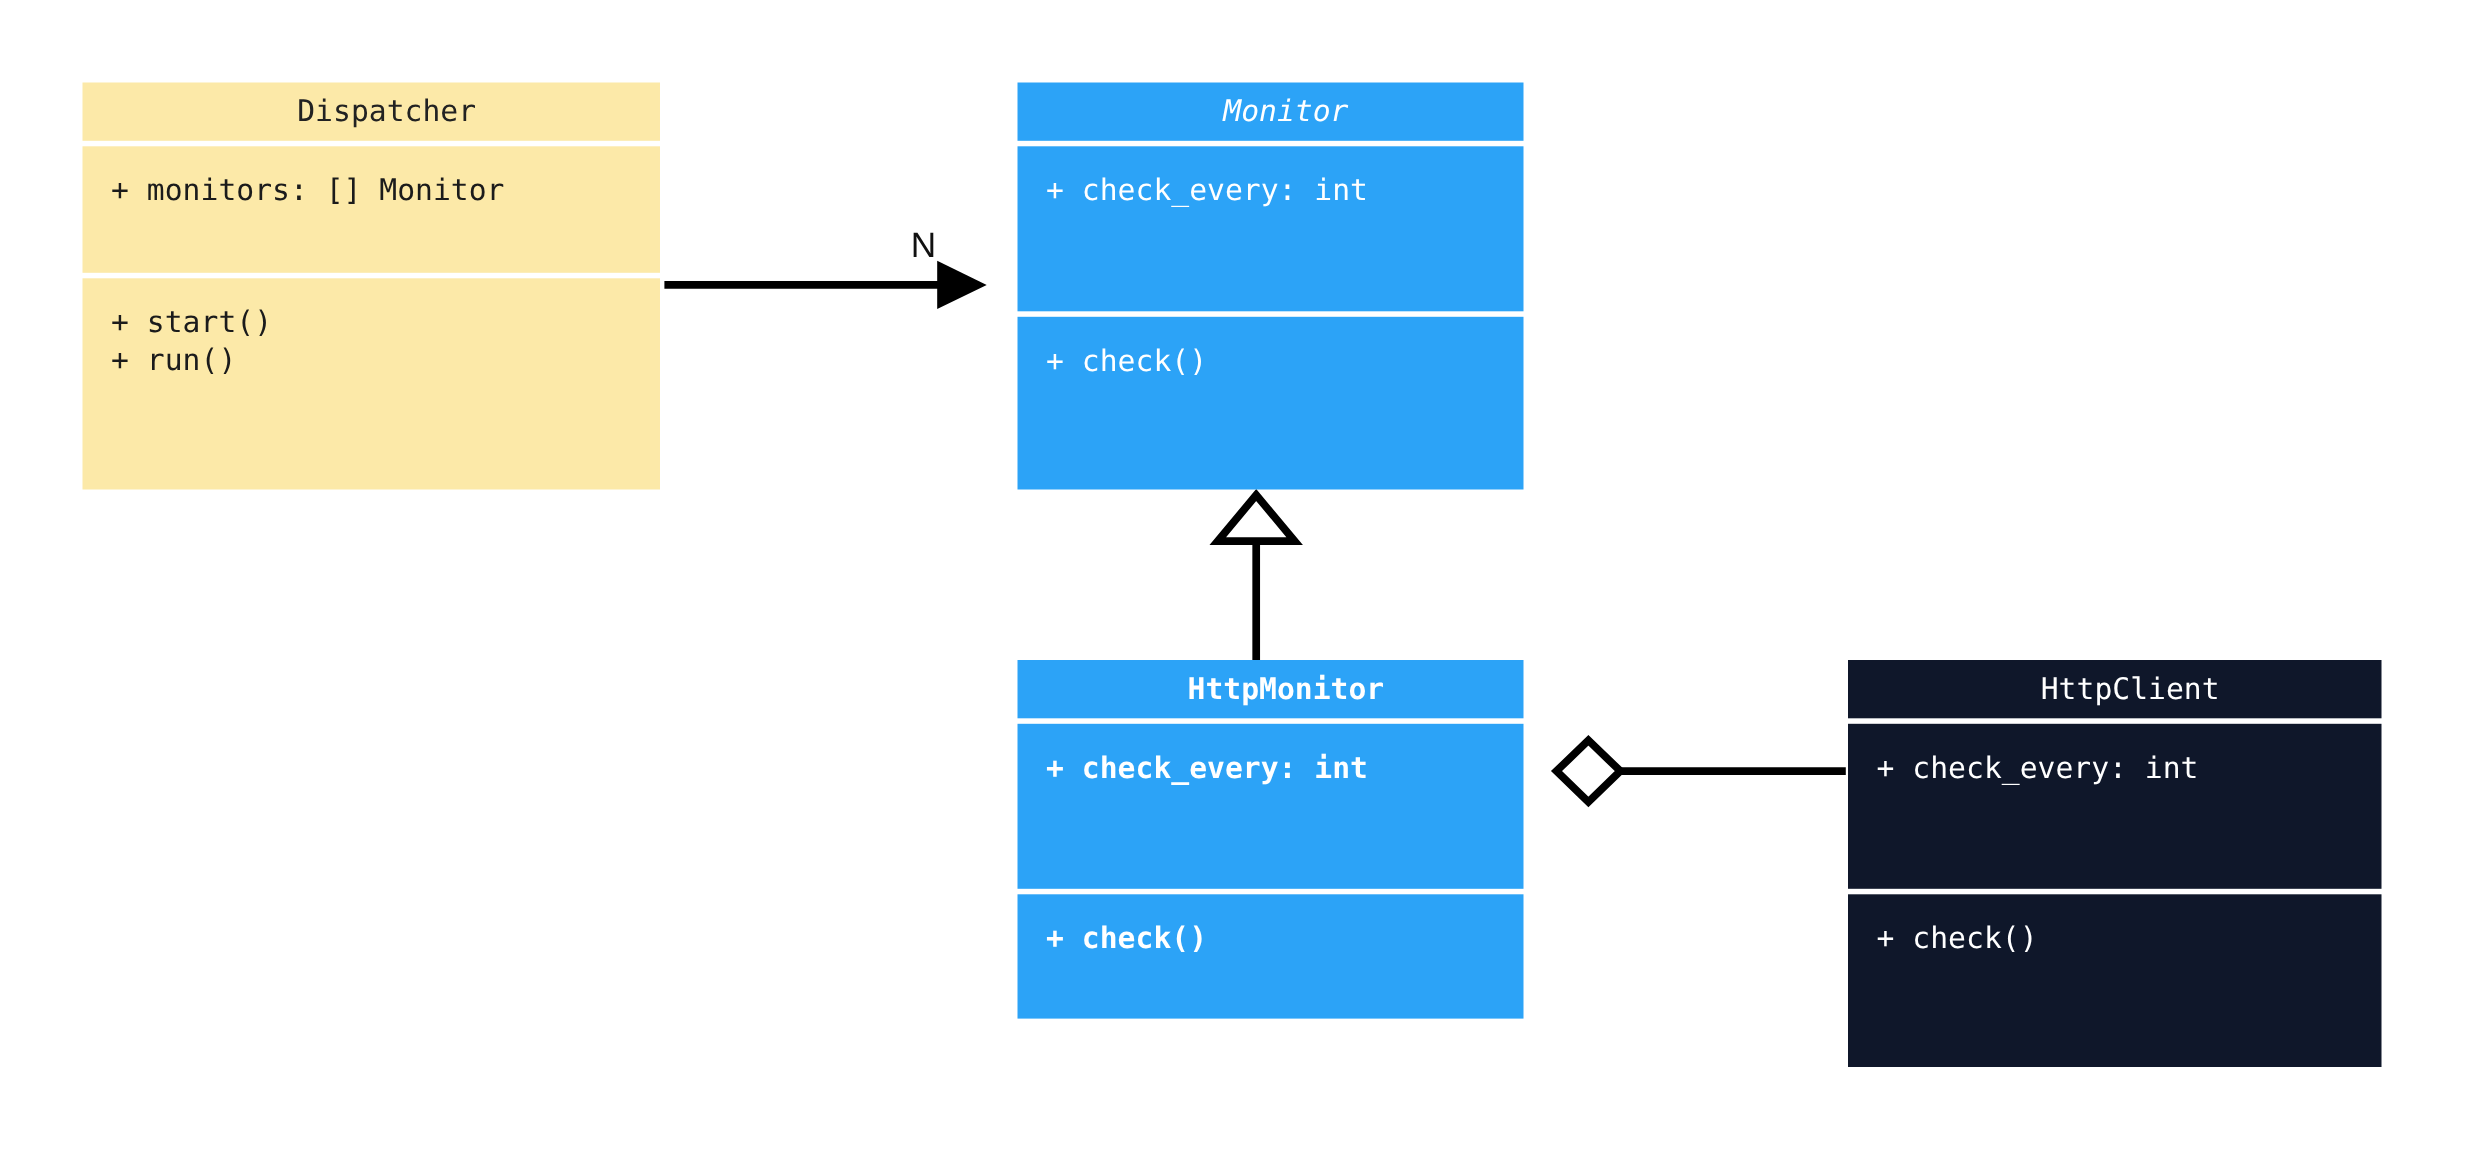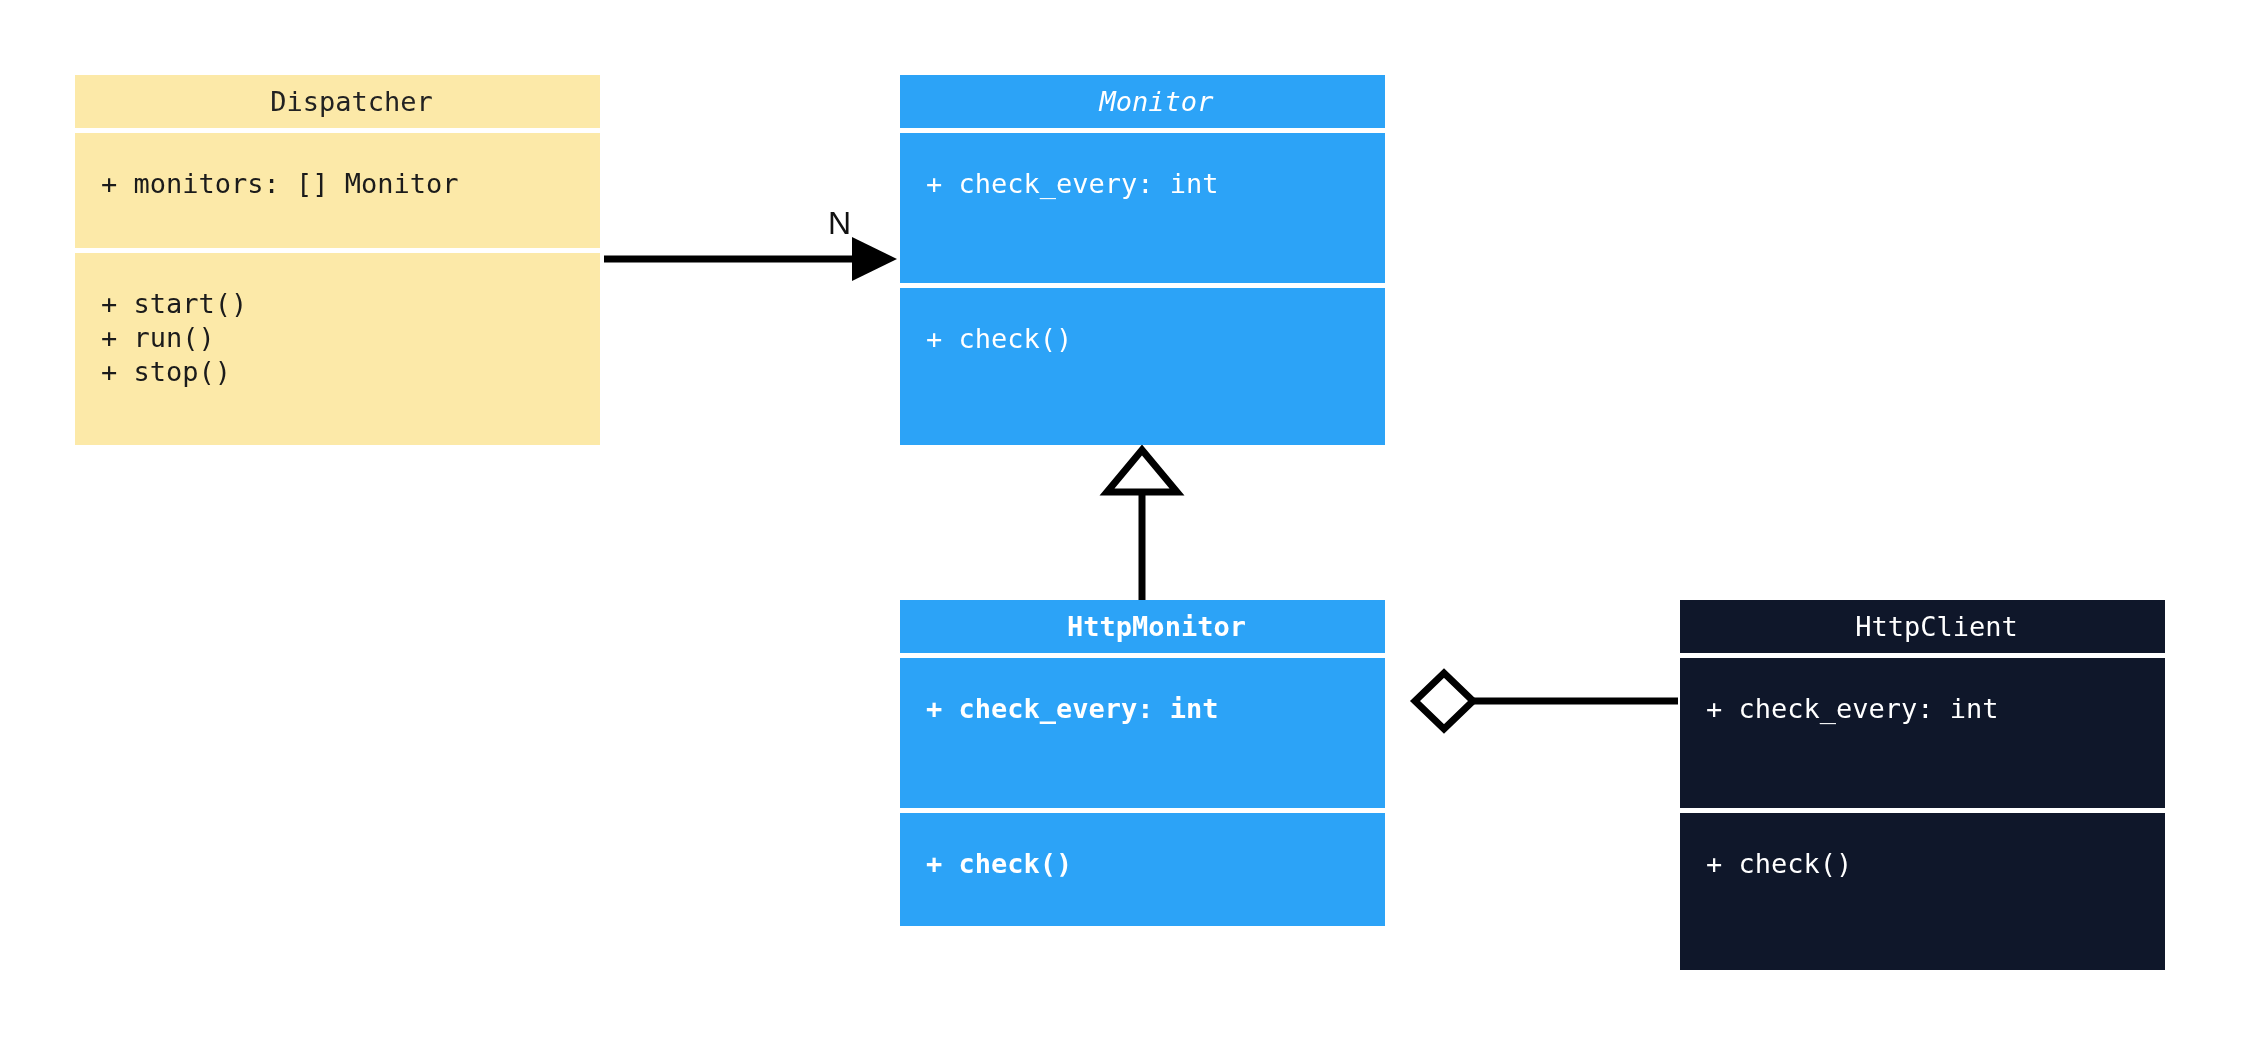--- a/index.html
+++ b/index.html
@@ -31,21 +31,21 @@
   }
   .compartment.title {
     display: flex;
     align-items: center;
     justify-content: center;
     height: 53px;
     flex: 0 0 53px;
     padding-left: 28px;
   }
   .compartment.body {
-    padding: 34px 26px 0 26px;
+    padding: 24px 26px 0 26px;
   }
 
   .class-name {
     font-size: 27px;
     line-height: 1.1;
     letter-spacing: 0px;
     white-space: nowrap;
   }
   .class-name.abstract { font-style: italic; }
 
@@ -54,21 +54,21 @@
     line-height: 34px;
     white-space: pre;
   }
 
   
   .theme-yellow .compartment { background: #fce9a8; }
   .theme-yellow .class-name  { color: #222222; }
   .theme-yellow .member      { color: #1b1b1b; }
 
   
-  .theme-blue .compartment { background: #2ca3f7; }
+  .theme-blue .compartment { background: #2ca3f7; margin-left: 25px; }
   .theme-blue .class-name  { color: #ffffff; }
   .theme-blue .member      { color: #ffffff; }
 
   
   .theme-green .compartment { background: #0f172a; }
   .theme-green .class-name  { color: #ffffff; }
   .theme-green .member      { color: #ffffff; }
 
   
   #edges {
@@ -118,21 +118,20 @@
   <div class="uml-class theme-yellow" style="left:75px; top:75px; width:525px; height:370px;">
     <div class="compartment title">
       <span class="class-name">Dispatcher</span>
     </div>
     <div class="compartment body" style="flex:0 0 115px;">
       <div class="member">+ monitors: [] Monitor</div>
     </div>
     <div class="compartment body" style="flex:1 1 auto;">
       <div class="member">+ start()</div>
       <div class="member">+ run()</div>
-      <div class="member">+ stop()</div>
     </div>
   </div>
 
   <div class="uml-class theme-blue" style="left:900px; top:75px; width:485px; height:370px;">
     <div class="compartment title">
       <span class="class-name abstract">Monitor</span>
     </div>
     <div class="compartment body" style="flex:0 0 150px;">
       <div class="member">+ check_every: int</div>
     </div>

